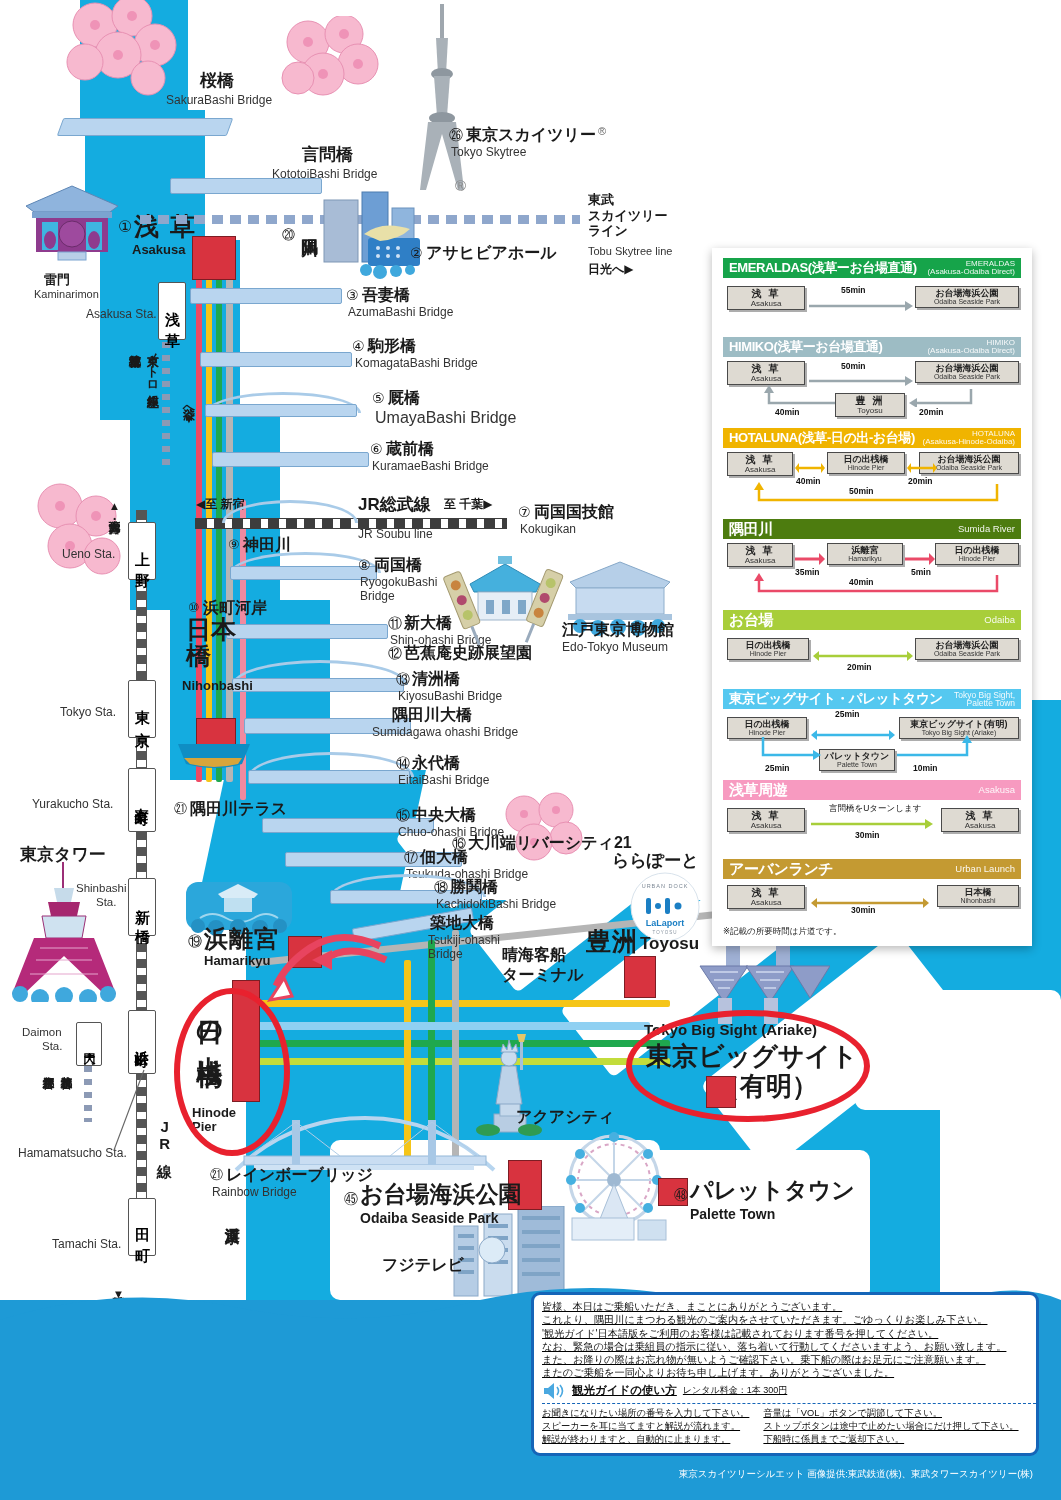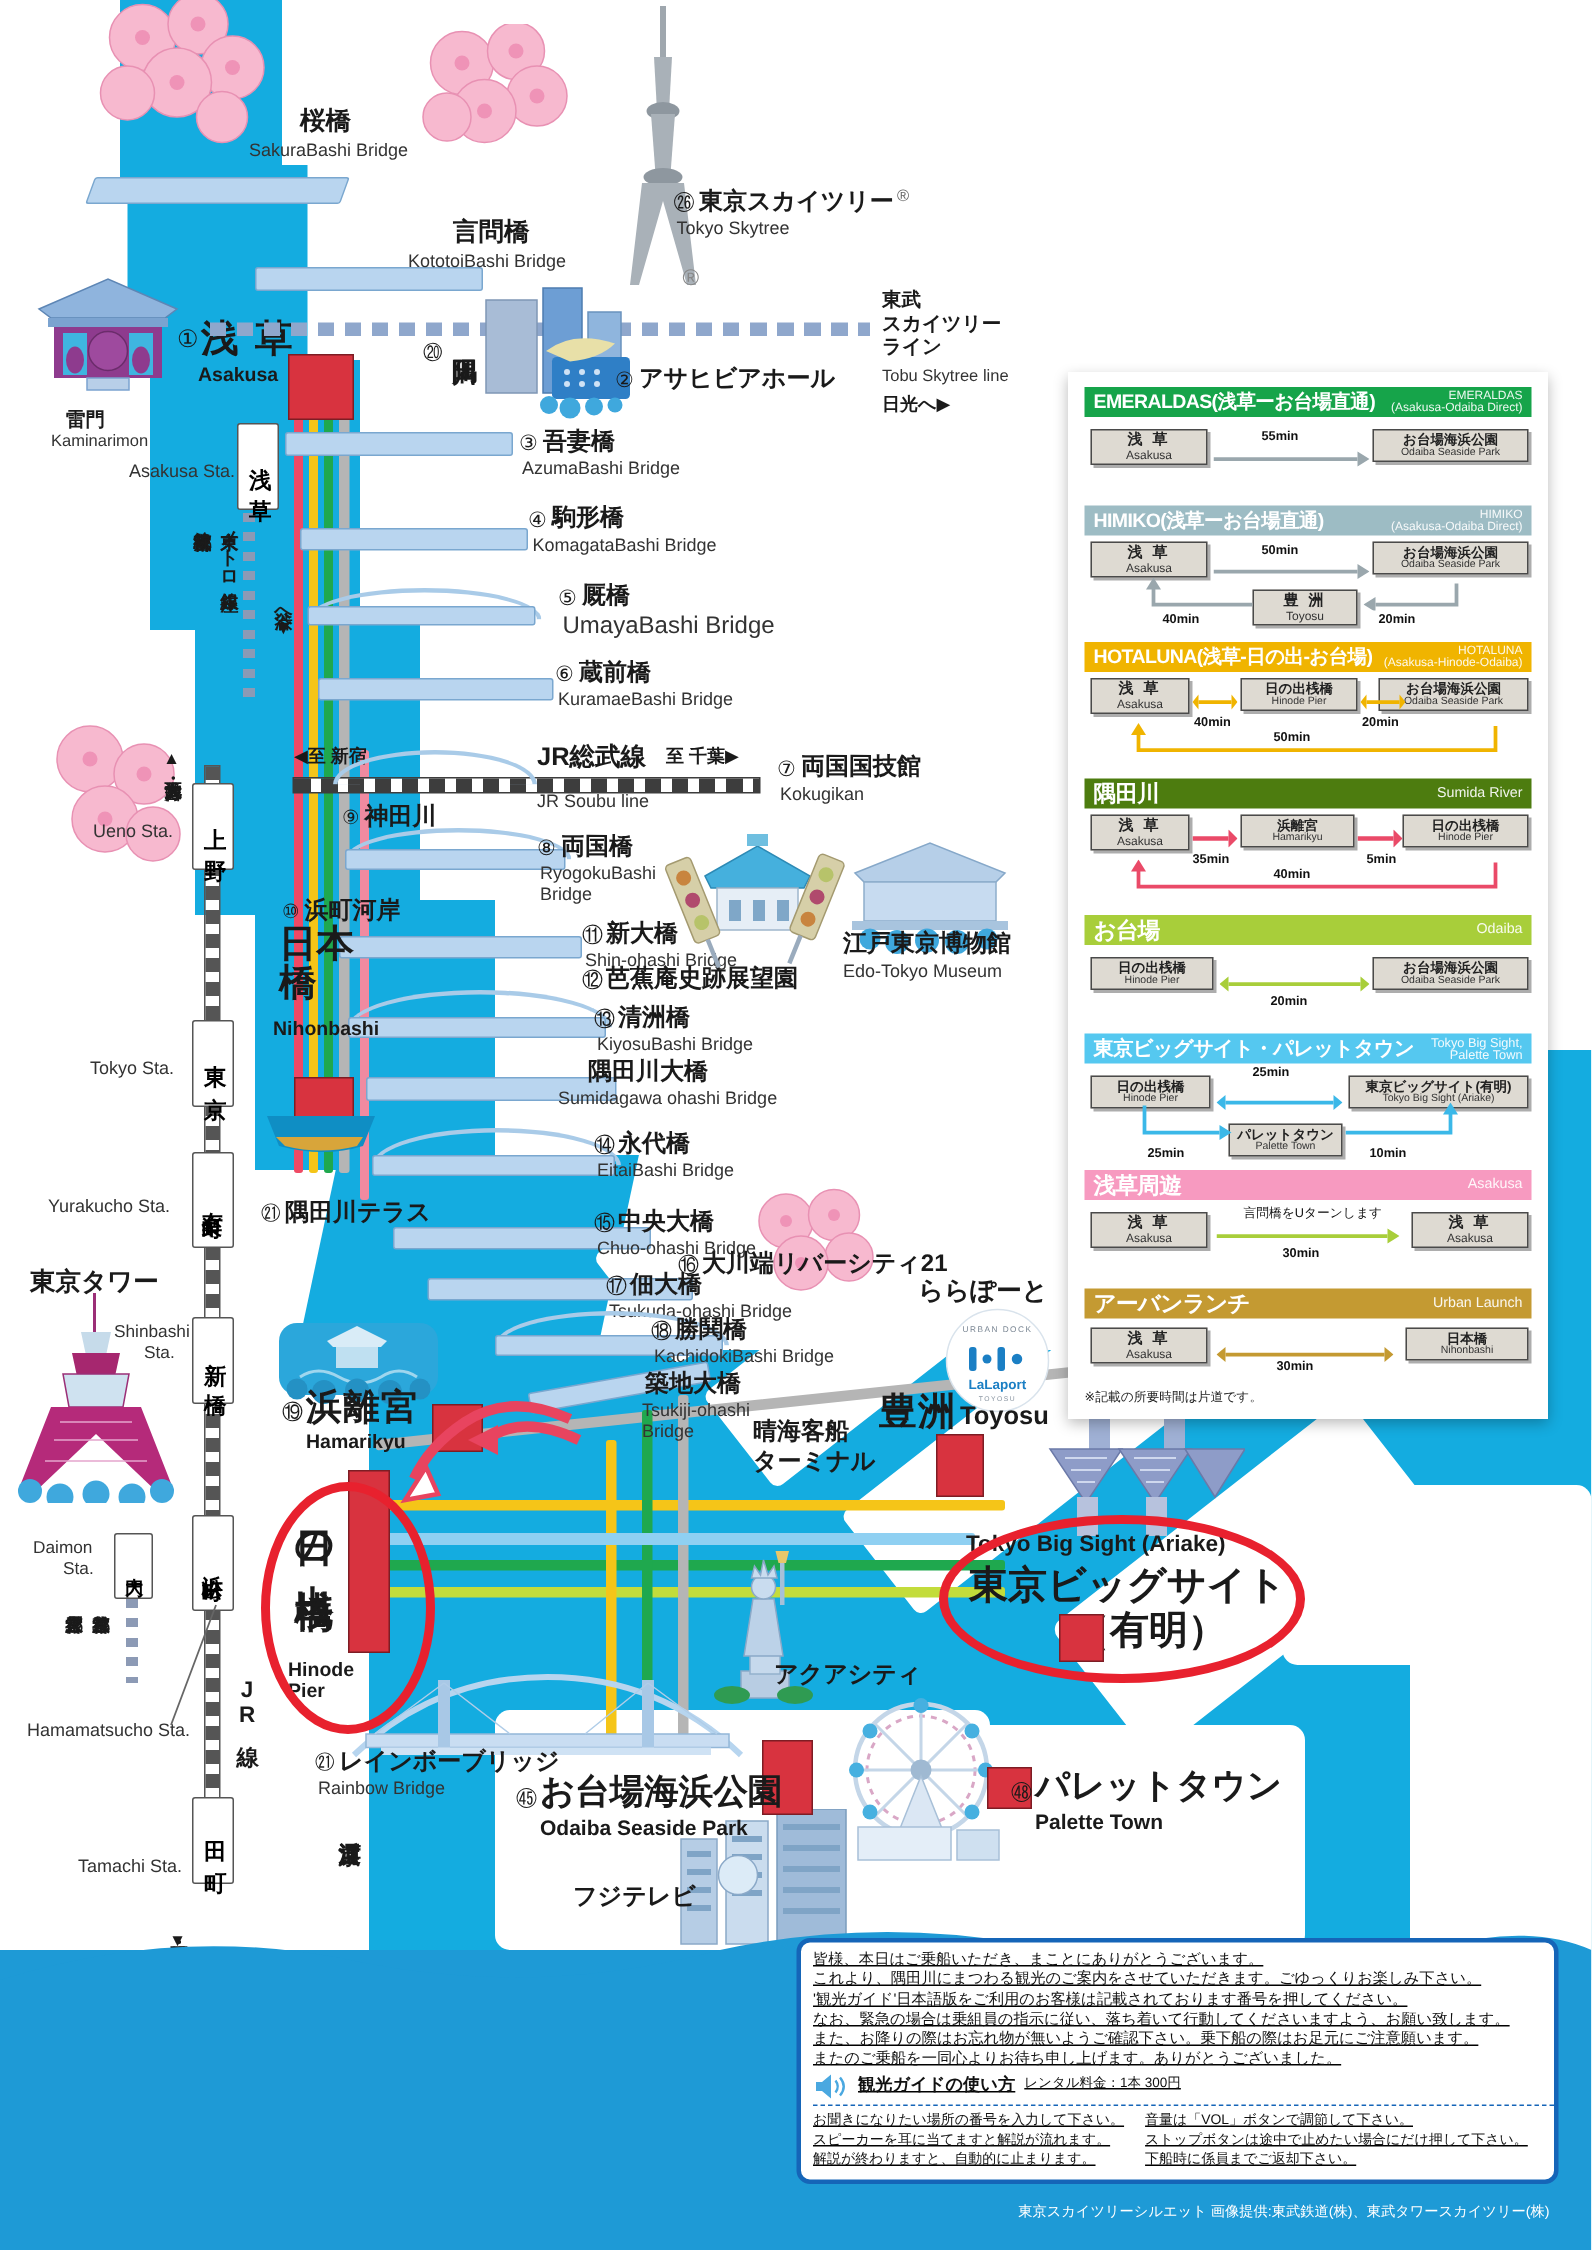--- a/index.html
+++ b/index.html
@@ -69,21 +69,21 @@
   .arrow{position:absolute;}
   .note{font-size:8.5px;color:#222;margin-top:2px;}
 
   
   #guide{position:absolute;left:531px;top:1292px;width:502px;background:#fff;
          border:3px solid #1565b8;border-radius:9px;overflow:hidden;}
   #guide-head{background:#1565b8;color:#fff;text-align:center;font-weight:bold;
               font-size:13px;padding:3px 0;}
   #guide-body{padding:5px 0 6px 8px;text-decoration:underline;}
   #guide-body p{margin:0;font-size:10.2px;line-height:1.3;color:#111;}
-  .howto{display:flex;align-items:flex-start;gap:6px;margin-top:2px;}
+  .howto{display:flex;align-items:center;gap:6px;margin-top:2px;}
   .howto .ttl{font-size:11.5px;font-weight:bold;color:#111;}
   .howto .fee{font-size:9px;color:#111;}
   .dash{border-top:1px dashed #1565b8;margin:3px 0 3px 0;}
   .cols{display:flex;gap:14px;}
   .cols div{font-size:9.3px;line-height:1.45;color:#111;}
   #credit{position:absolute;left:531px;top:1468px;width:502px;text-align:right;
           font-size:9.5px;color:#fff;}
 
   
   .sakura{position:absolute;}

